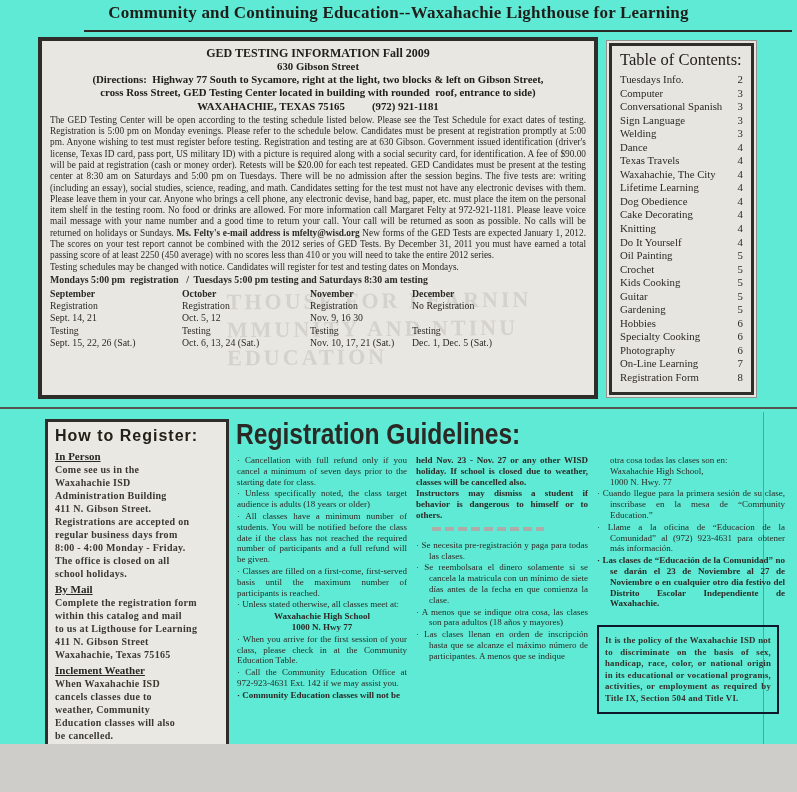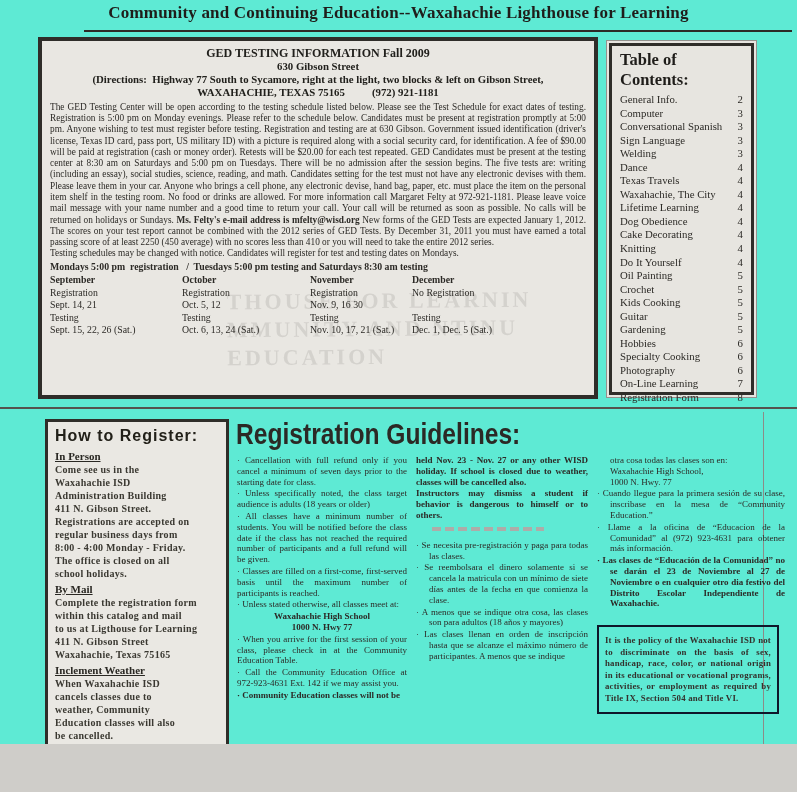--- a/index.html
+++ b/index.html
@@ -22,21 +22,21 @@
   .ged-body{font-size:9.3px;line-height:11.3px;text-align:justify;margin-top:2px;}
   .b{font-weight:bold;}
   .ged-note{font-size:9.3px;line-height:11.5px;}
   .ged-sched-header{font-size:9.8px;line-height:12.5px;margin-top:1px;white-space:pre-wrap;}
   .sched-grid{display:grid;grid-template-columns:132px 128px 102px 1fr;font-size:9.8px;margin-top:1px;}
   .sched-cell{min-height:12.4px;line-height:12.4px;white-space:nowrap;}
   
   .toc-outer{position:absolute;left:606px;top:40px;width:151px;height:358px;box-sizing:border-box;
              border:1px solid #94928e;padding:2px;background:#e7e5e0;}
   .toc-inner{box-sizing:border-box;height:100%;border:3px solid #2f2d29;padding:4px 8px 0 8px;}
-  .toc-title{font-weight:bold;font-size:16.5px;color:#1f1d1a;margin-bottom:3px;}
+  .toc-title{font-weight:normal;font-size:16.5px;color:#1f1d1a;margin-bottom:3px;}
   .toc-row{display:flex;justify-content:space-between;font-size:10.8px;line-height:13.55px;}
   
   .section-divider{position:absolute;top:407px;left:0;width:797px;height:2px;background:#55534e;}
   .right-rule{position:absolute;left:763px;top:412px;width:1px;height:348px;background:#8d8b87;}
   
   .howto-box{position:absolute;left:45px;top:419px;width:184px;height:338px;box-sizing:border-box;
              border:3px solid #2f2d29;background:#eae8e3;padding:5px 7px;}
   .howto-title{font-family:"Liberation Sans",sans-serif;font-weight:bold;font-size:16px;
                letter-spacing:1px;color:#222019;margin-bottom:4px;white-space:nowrap;}
   .howto-heading{font-weight:bold;font-size:11px;text-decoration:underline;color:#2a2823;
@@ -80,20 +80,21 @@
     <div class="watermark">
       <div>THOUSE FOR LEARNIN</div>
       <div>MMUNITY AND NTINU</div>
       <div>EDUCATION</div>
     </div>
     <div class="ged-content">
       <div class="ged-head">
         <div class="ged-title">GED TESTING INFORMATION Fall 2009</div>
         <div class="ged-line">630 Gibson Street</div>
         <div class="ged-line">(Directions:  Highway 77 South to Sycamore, right at the light, two blocks &amp; left on Gibson Street,</div>
+        <div class="ged-line">cross Ross Street, GED Testing Center located in building with rounded  roof, entrance to side)</div>
         <div class="ged-line">WAXAHACHIE, TEXAS 75165          (972) 921-1181</div>
       </div>
       <div class="ged-body">
         <span>The GED Testing Center will be open according to the testing schedule listed below. Please see the Test Schedule for exact dates of testing. Registration is 5:00 pm on Monday evenings. Please refer to the schedule below.  Candidates must be present at registration promptly at 5:00 pm.  Anyone wishing to test must register before testing.  Registration and testing are at 630 Gibson. Government issued identification (driver's license, Texas ID card, pass port, US military ID) with a picture is required along with a social security card, for identification.  A fee of $90.00 will be paid at registration (cash or money order). Retests will be $20.00 for each test repeated. GED Candidates must be present at the testing center at 8:30 am on Saturdays and 5:00 pm on Tuesdays. There will be no admission after the session begins.  The five tests are: writing (including an essay), social studies, science, reading, and math. Candidates setting for the test must not have any electronic devises with them.  Please leave them in your car.  Anyone who brings a cell phone, any electronic devise, hand bag, paper, etc. must place the item on the personal item shelf in the testing room.  No food or drinks are allowed. For more information call Margaret Felty at 972-921-1181.  Please leave voice mail message with your name number and a good time to return your call. Your call will be returned as soon as possible.  No calls will be returned on holidays or Sundays.  </span>
         <span class="b">Ms. Felty's e-mail address is mfelty@wisd.org</span>
         <span> New forms of the GED Tests are expected January 1, 2012.  The scores on your test report cannot be combined with the 2012 series of GED Tests. By December 31, 2011 you must have earned a total passing score of at least 2250 (450 average) with no scores less than 410 or you will need to take the entire 2012 series.</span>
       </div>
       <div class="ged-note">Testing schedules may be changed with notice. Candidates will register for test and testing dates on Mondays.</div>
       <div class="ged-sched-header b">Mondays 5:00 pm  registration   /  Tuesdays 5:00 pm testing and Saturdays 8:30 am testing</div>
       <div class="sched-grid">
@@ -132,21 +133,21 @@
         </div>
     </div>
   </div>
 
   <div class="toc-outer">
     <div class="toc-inner">
       <div class="toc-title">Table of Contents:</div>
       <div class="toc-list">
 
           <div class="toc-row">
-            <span class="toc-label">General  Info.</span>
+            <span class="toc-label">Tuesdays  Info.</span>
             <span class="toc-page">2</span>
           </div>
 
           <div class="toc-row">
             <span class="toc-label">Computer</span>
             <span class="toc-page">3</span>
           </div>
 
           <div class="toc-row">
             <span class="toc-label">Conversational Spanish</span>

